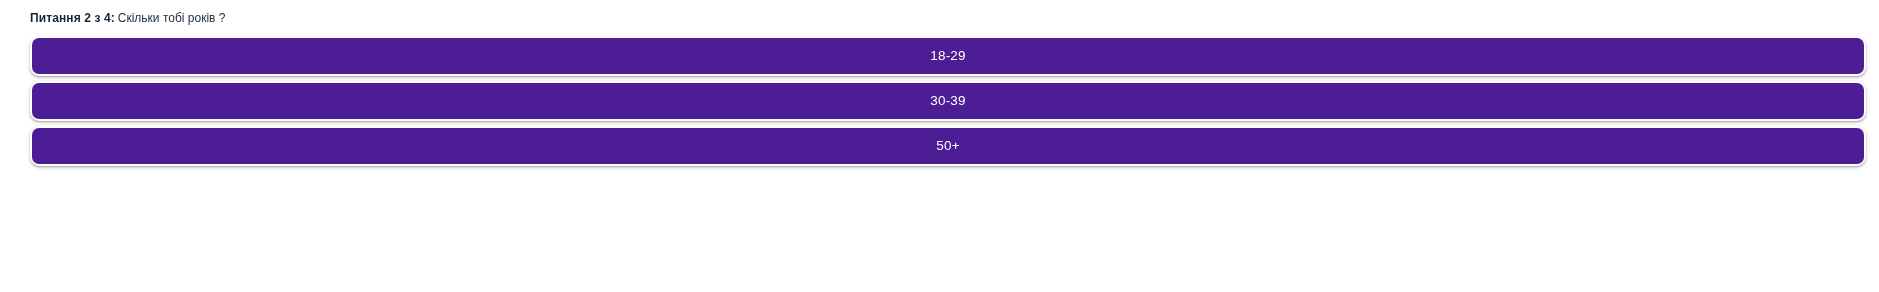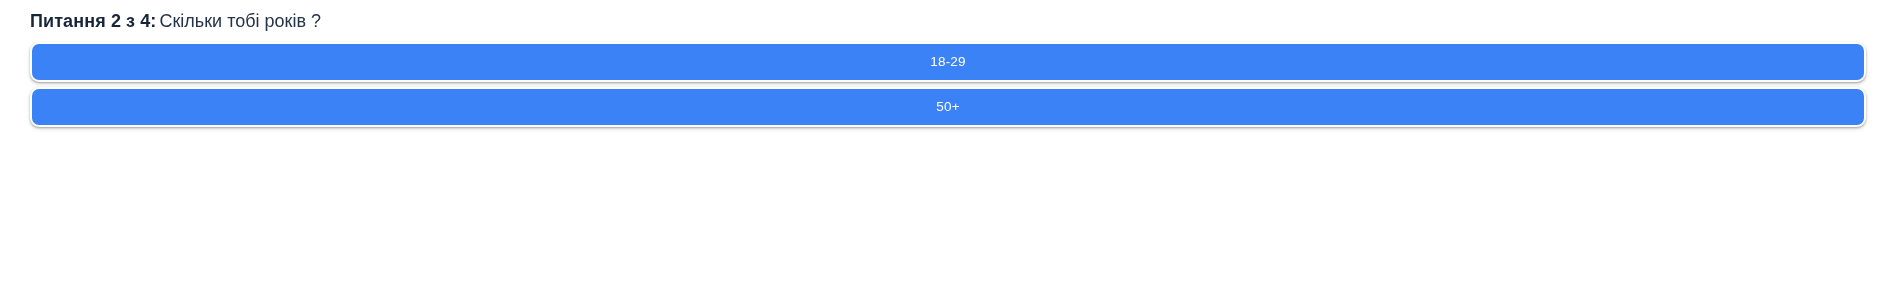--- a/index.html
+++ b/index.html
@@ -17,21 +17,21 @@
   }
 
   .quiz-wrap {
     box-sizing: border-box;
     width: 1879px;
     padding: 0 13px 0 30px;
   }
 
   
   .question-line {
-    font-size: 18px;
+    font-size: 12px;
     line-height: 1;
     color: #1d2b3a;
     padding-top: 12px;
     padding-bottom: 12px;
     white-space: nowrap;
   }
   .question-counter {
     font-weight: 700;
     color: #17253a;
     letter-spacing: 0.1px;
@@ -49,21 +49,21 @@
 
   .option-btn {
     display: block;
     box-sizing: border-box;
     width: 100%;
     height: 40px;
     margin: 0 0 5px 0;
     padding: 0;
     border: 2px solid #fdfdfd;
     border-radius: 9px;
-    background: #3b82f6;
+    background: #4c1d95;
     color: #ffffff;
     font-family: "Liberation Sans", "DejaVu Sans", sans-serif;
     font-size: 13.5px;
     font-weight: 400;
     line-height: 36px;
     text-align: center;
     letter-spacing: 0.2px;
     cursor: pointer;
     outline: none;
     box-shadow: 0 1px 2px rgba(0, 0, 0, 0.28),
@@ -77,16 +77,17 @@
 <body>
 
 <div class="quiz-wrap">
 
   <div class="question-line">
     <span class="question-counter">Питання 2 з 4:</span><span class="question-text">Скільки тобі років ?</span>
   </div>
 
   <div class="options">
     <button class="option-btn">18-29</button>
+    <button class="option-btn">30-39</button>
     <button class="option-btn">50+</button>
   </div>
 
 </div>
 
 </body></html>

